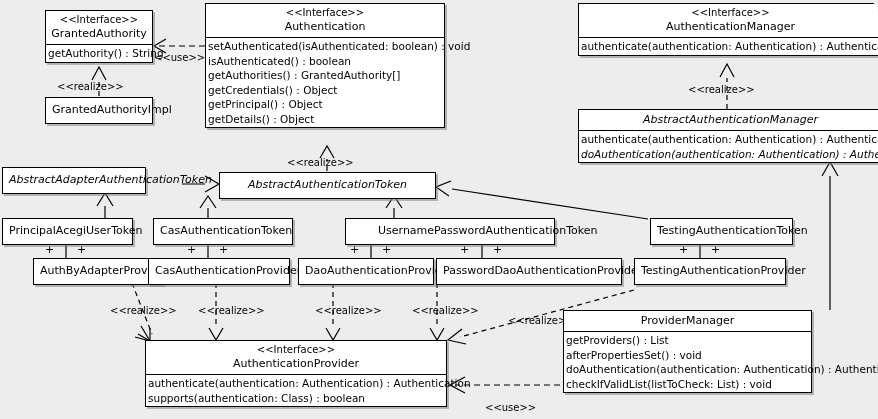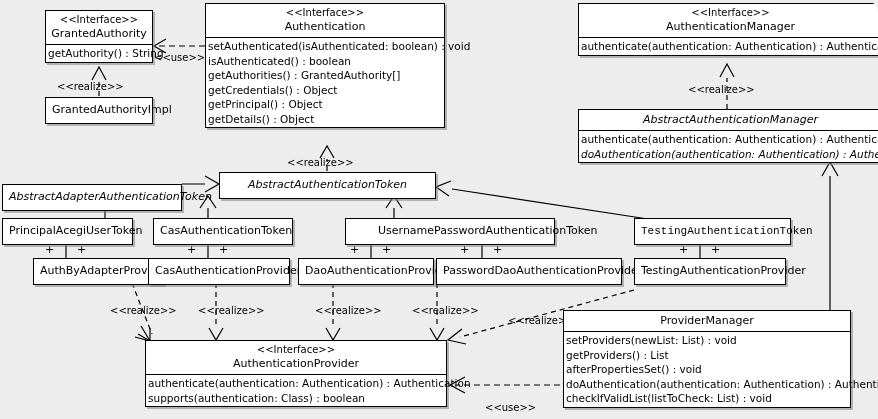--- a/index.html
+++ b/index.html
@@ -228,21 +228,21 @@
   <div class="uml-box" style="left:578px; top:109px; width:305px;">
     <div class="uml-compartment uml-header">
       <span class="uml-name abstract">AbstractAuthenticationManager</span>
     </div>
     <div class="uml-compartment uml-members">
       <span class="uml-member">authenticate(authentication: Authentication) : Authentication</span>
       <span class="uml-member abstract">doAuthentication(authentication: Authentication) : Authentication</span>
     </div>
   </div>
 
-  <div class="uml-box simple-box" style="left:2px; top:184px; width:180px;">
+  <div class="uml-box simple-box" style="left:2px; top:167px; width:144px;">
     <div class="uml-compartment uml-header">
       <span class="uml-name abstract">AbstractAdapterAuthenticationToken</span>
     </div>
   </div>
 
   <div class="uml-box simple-box" style="left:219px; top:172px; width:217px;">
     <div class="uml-compartment uml-header">
       <span class="uml-name abstract">AbstractAuthenticationToken</span>
     </div>
   </div>
@@ -258,21 +258,21 @@
       <span class="uml-name">CasAuthenticationToken</span>
     </div>
   </div>
 
   <div class="uml-box simple-box" style="left:345px; top:218px; width:210px;padding-left:26px;">
     <div class="uml-compartment uml-header">
       <span class="uml-name">UsernamePasswordAuthenticationToken</span>
     </div>
   </div>
 
-  <div class="uml-box simple-box" style="left:634px; top:218px; width:157px;font-family:Liberation Mono, monospace;">
+  <div class="uml-box simple-box" style="left:650px; top:218px; width:143px;">
     <div class="uml-compartment uml-header">
       <span class="uml-name">TestingAuthenticationToken</span>
     </div>
   </div>
 
   <div class="uml-box simple-box" style="left:2px; top:258px; width:131px;margin-left:31px;">
     <div class="uml-compartment uml-header">
       <span class="uml-name">AuthByAdapterProvider</span>
     </div>
   </div>
@@ -305,26 +305,25 @@
     <div class="uml-compartment uml-header">
       <span class="uml-stereotype">&lt;&lt;Interface&gt;&gt;</span>
       <span class="uml-name">AuthenticationProvider</span>
     </div>
     <div class="uml-compartment uml-members">
       <span class="uml-member">authenticate(authentication: Authentication) : Authentication</span>
       <span class="uml-member">supports(authentication: Class) : boolean</span>
     </div>
   </div>
 
-  <div class="uml-box" style="left:563px; top:310px; width:288px;">
+  <div class="uml-box" style="left:563px; top:310px; width:249px;">
     <div class="uml-compartment uml-header">
       <span class="uml-name">ProviderManager</span>
     </div>
     <div class="uml-compartment uml-members">
-      <span class="uml-member">setProviders(newList: List) : void</span>
       <span class="uml-member">getProviders() : List</span>
       <span class="uml-member">afterPropertiesSet() : void</span>
       <span class="uml-member">doAuthentication(authentication: Authentication) : Authentication</span>
       <span class="uml-member">checkIfValidList(listToCheck: List) : void</span>
     </div>
   </div>
 
   <span class="conn-label" style="left:154px; top:52px;">&lt;&lt;use&gt;&gt;</span>
 
   <span class="conn-label" style="left:57px; top:81px;">&lt;&lt;realize&gt;&gt;</span>

